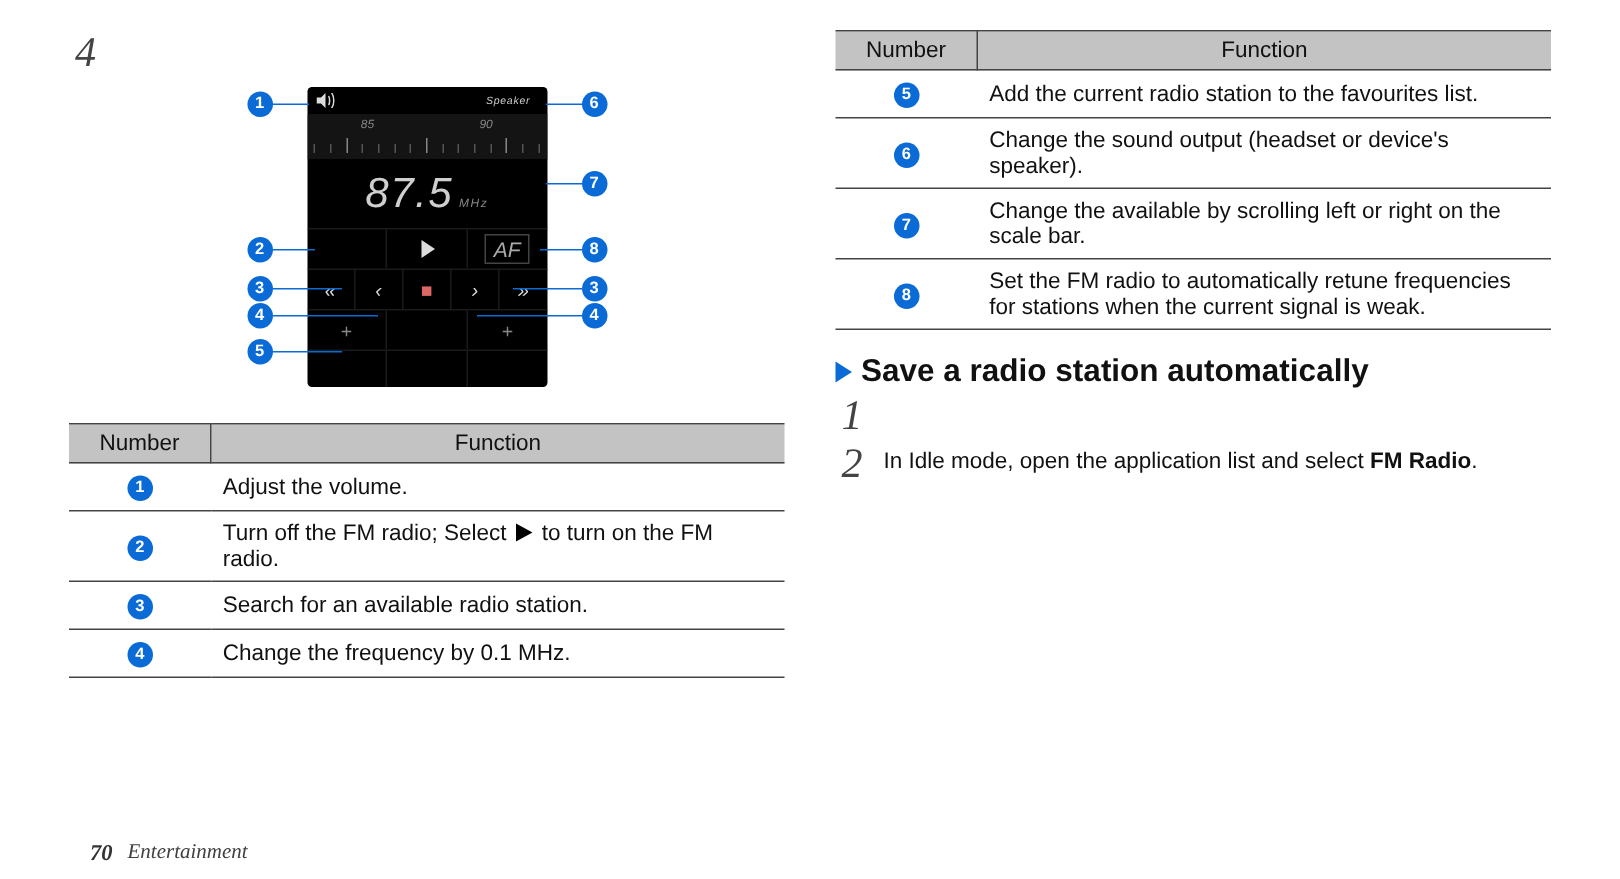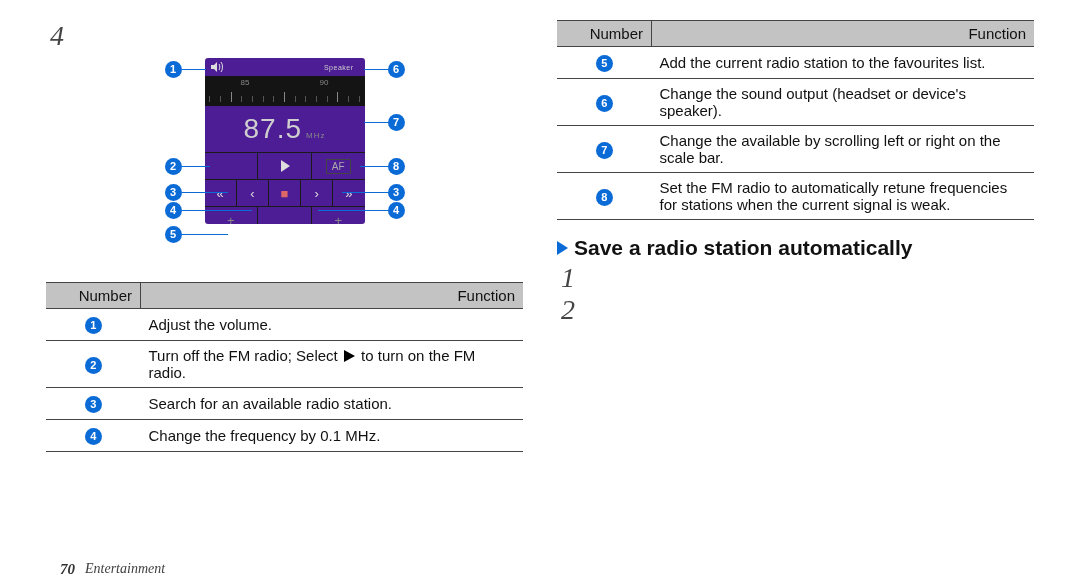--- a/index.html
+++ b/index.html
@@ -43,21 +43,21 @@
     font-size:11px;font-weight:700;line-height:1;
     flex:none;
   }
 
   
   table.func{
     width:100%;border-collapse:collapse;font-size:15px;color:#111;
     margin-top:8px;
   }
   table.func th{
-    background:#c3c3c3;font-weight:400;text-align:right;
+    background:#c3c3c3;font-weight:400;text-align:center;
     padding:4px 8px;border:1px solid #444;border-left:0;border-right:0;
   }
   table.func th:first-child{border-right:1px solid #444;width:78px;}
   table.func td{
     padding:6px 8px;border-bottom:1px solid #444;vertical-align:middle;
   }
   table.func td:first-child{text-align:center;width:78px;}
 
   
   .tri{
@@ -85,23 +85,24 @@
     height:34px;display:flex;align-items:center;gap:10px;
     padding-left:14px;
   }
   .footer .pnum{font-style:italic;font-family:Georgia,serif;font-size:15px;color:#333;font-weight:bold;}
   .footer .chap{font-style:italic;font-family:Georgia,serif;font-size:14px;color:#404040;}
 
   
   .figwrap{display:flex;justify-content:center;margin:6px 0 10px 0;}
   .fig{position:relative;width:300px;height:214px;}
   .screen{
-    position:absolute;left:70px;top:0;width:160px;height:166px;
-    background:#4c1d95;border-radius:3px;overflow:hidden;
+    position:absolute;left:70px;top:0;width:160px;height:200px;
+    background:#000000;border-radius:3px;overflow:hidden;
     font-family:Arial,sans-serif;
+    font-style:italic;
   }
   .screen .top{
     height:18px;display:flex;align-items:center;justify-content:space-between;
     padding:0 6px;box-sizing:border-box;
   }
   .vol{display:flex;align-items:center;gap:3px;}
   .vol svg{display:block;}
   .spk{font-size:7px;color:#ccc;border:1px solid transparent;padding:1px 4px;letter-spacing:.5px;}
   .tuner{height:30px;background:#141414;position:relative;}
   .tuner .ticks{position:absolute;inset:0;display:flex;align-items:flex-end;justify-content:space-around;padding-bottom:4px;}
@@ -110,21 +111,21 @@
   .tuner .lbl{position:absolute;top:2px;font-size:8px;color:#888;}
   .freq{
     height:46px;display:flex;align-items:center;justify-content:center;
     color:#cfcfcf;font-weight:200;letter-spacing:1px;
   }
   .freq .big{font-size:28px;}
   .freq .unit{font-size:8px;margin-left:4px;position:relative;top:6px;color:#888;}
   .row{display:flex;height:26px;border-top:1px solid #1a1a1a;}
   .row > div{flex:1;display:flex;align-items:center;justify-content:center;color:#dcdcdc;}
   .row > div + div{border-left:1px solid #1a1a1a;}
-  .af{font-size:10px;border:1px solid #444;padding:1px 5px;color:#aaa;}
+  .af{font-size:14px;border:1px solid #444;padding:1px 5px;color:#aaa;}
   .ctl{font-size:13px;}
 
   
   .call{position:absolute;display:flex;align-items:center;}
   .call .line{height:1.5px;background:var(--badge);}
   .call.left{flex-direction:row;}
   .call.right{flex-direction:row-reverse;}
   .call .dot{flex:none;}
 </style>
 </head>
@@ -306,20 +307,23 @@
 
       <h2 class="sub">
         <span>Save a radio station automatically</span>
       </h2>
 
       <div class="step">
         <div class="step-num">1</div>
       </div>
       <div class="step">
         <div class="step-num">2</div>
+        <div class="step-body">
+          <span>In Idle mode, open the application list and select </span><b>FM Radio</b><span>.</span>
+        </div>
       </div>
     </div>
   </div>
 
   <div class="footer">
     <span class="pnum">70</span>
     <span class="chap">Entertainment</span>
   </div>
 </div>
 

